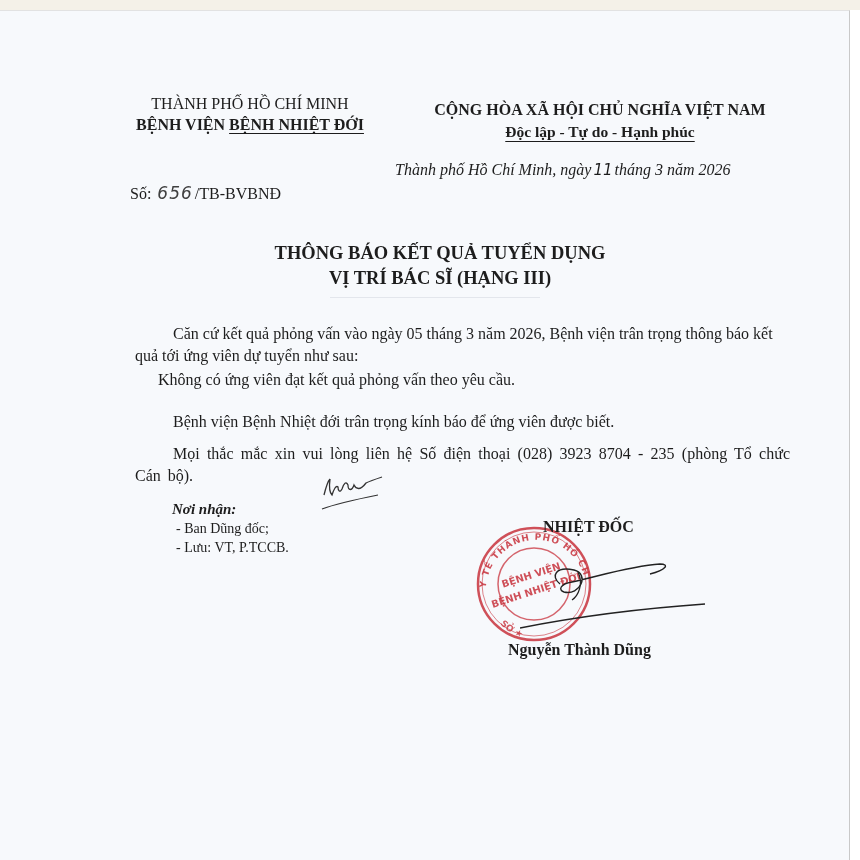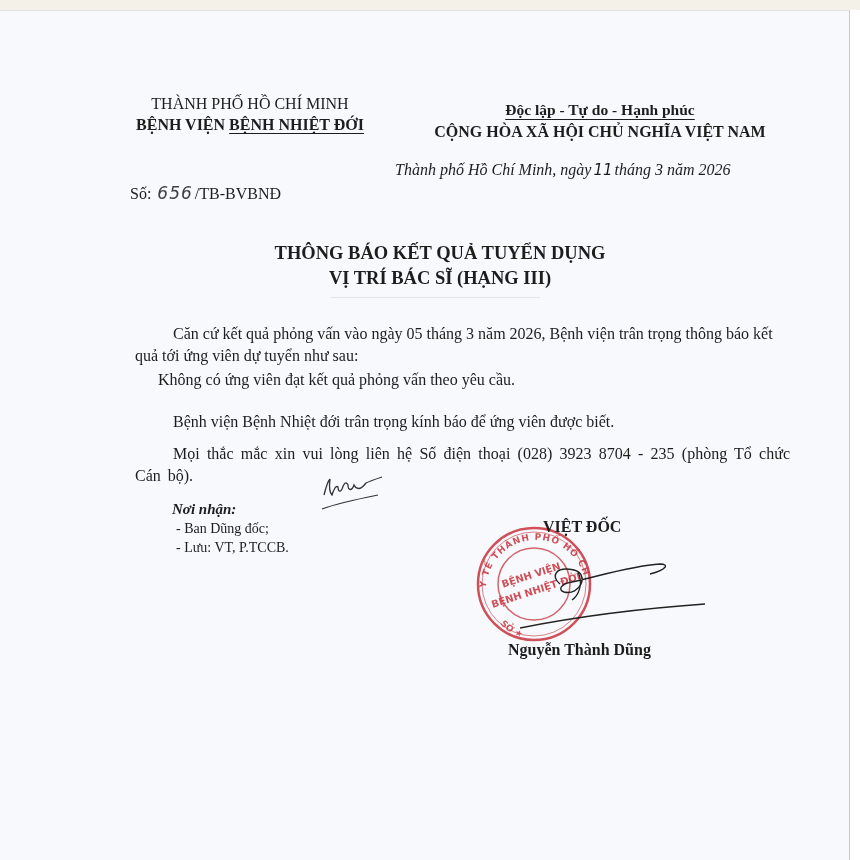--- a/index.html
+++ b/index.html
@@ -51,22 +51,22 @@
   <div class="abs hdr-left center">
     <div>THÀNH PHỐ HỒ CHÍ MINH</div>
     <div class="org-name"><span>BỆNH VIỆN </span><span class="ul">BỆNH NHIỆT ĐỚI</span></div>
   </div>
 
   <div class="abs docno">
     <span>Số:</span><span class="handno">656</span><span>/TB-BVBNĐ</span>
   </div>
 
   <div class="abs hdr-right center">
+    <div class="bold">CỘNG HÒA XÃ HỘI CHỦ NGHĨA VIỆT NAM</div>
     <div class="bold"><span class="motto">Độc lập - Tự do - Hạnh phúc</span></div>
-    <div class="bold">CỘNG HÒA XÃ HỘI CHỦ NGHĨA VIỆT NAM</div>
   </div>
 
   <div class="abs date">
     <span>Thành phố Hồ Chí Minh, ngày</span><span class="hand">11</span><span>tháng 3 năm 2026</span>
   </div>
 
   <div class="abs title center">
     <div>THÔNG BÁO KẾT QUẢ TUYỂN DỤNG</div>
     <div>VỊ TRÍ BÁC SĨ (HẠNG III)</div>
   </div>
@@ -101,21 +101,21 @@
     </text>
     <text font-family="DejaVu Sans, sans-serif" font-size="9" font-weight="bold" fill="#c8323c" opacity="0.8">
       <textPath href="#arcBot">SỞ ★</textPath>
     </text>
     <g transform="rotate(-18 64 58)">
       <text x="64" y="52" text-anchor="middle" font-family="DejaVu Sans, sans-serif" font-size="10" font-weight="bold" fill="#c8323c" opacity="0.85">BỆNH VIỆN</text>
       <text x="64" y="68" text-anchor="middle" font-family="DejaVu Sans, sans-serif" font-size="10" font-weight="bold" fill="#c8323c" opacity="0.85">BỆNH NHIỆT ĐỚI</text>
     </g>
   </svg>
 
-  <div class="abs sign-title">VIỆT ĐỐC</div>
+  <div class="abs sign-title">NHIỆT ĐỐC</div>
 
   <svg class="sig" viewBox="0 0 190 80">
     <path d="M40 28 C30 20,36 10,54 14 C70 18,60 40,44 36 C38 34,40 28,52 26 C80 20,110 10,140 8 C150 8,146 14,130 18" fill="none" stroke="#222" stroke-width="1.4"></path>
     <path d="M58 16 C64 28,58 40,52 44" fill="none" stroke="#222" stroke-width="1.2"></path>
     <path d="M0 72 C40 64,100 54,185 48" fill="none" stroke="#222" stroke-width="1.5"></path>
   </svg>
 
   <div class="abs signer">Nguyễn Thành Dũng</div>
 </div>
 <div class="right-margin"></div>

